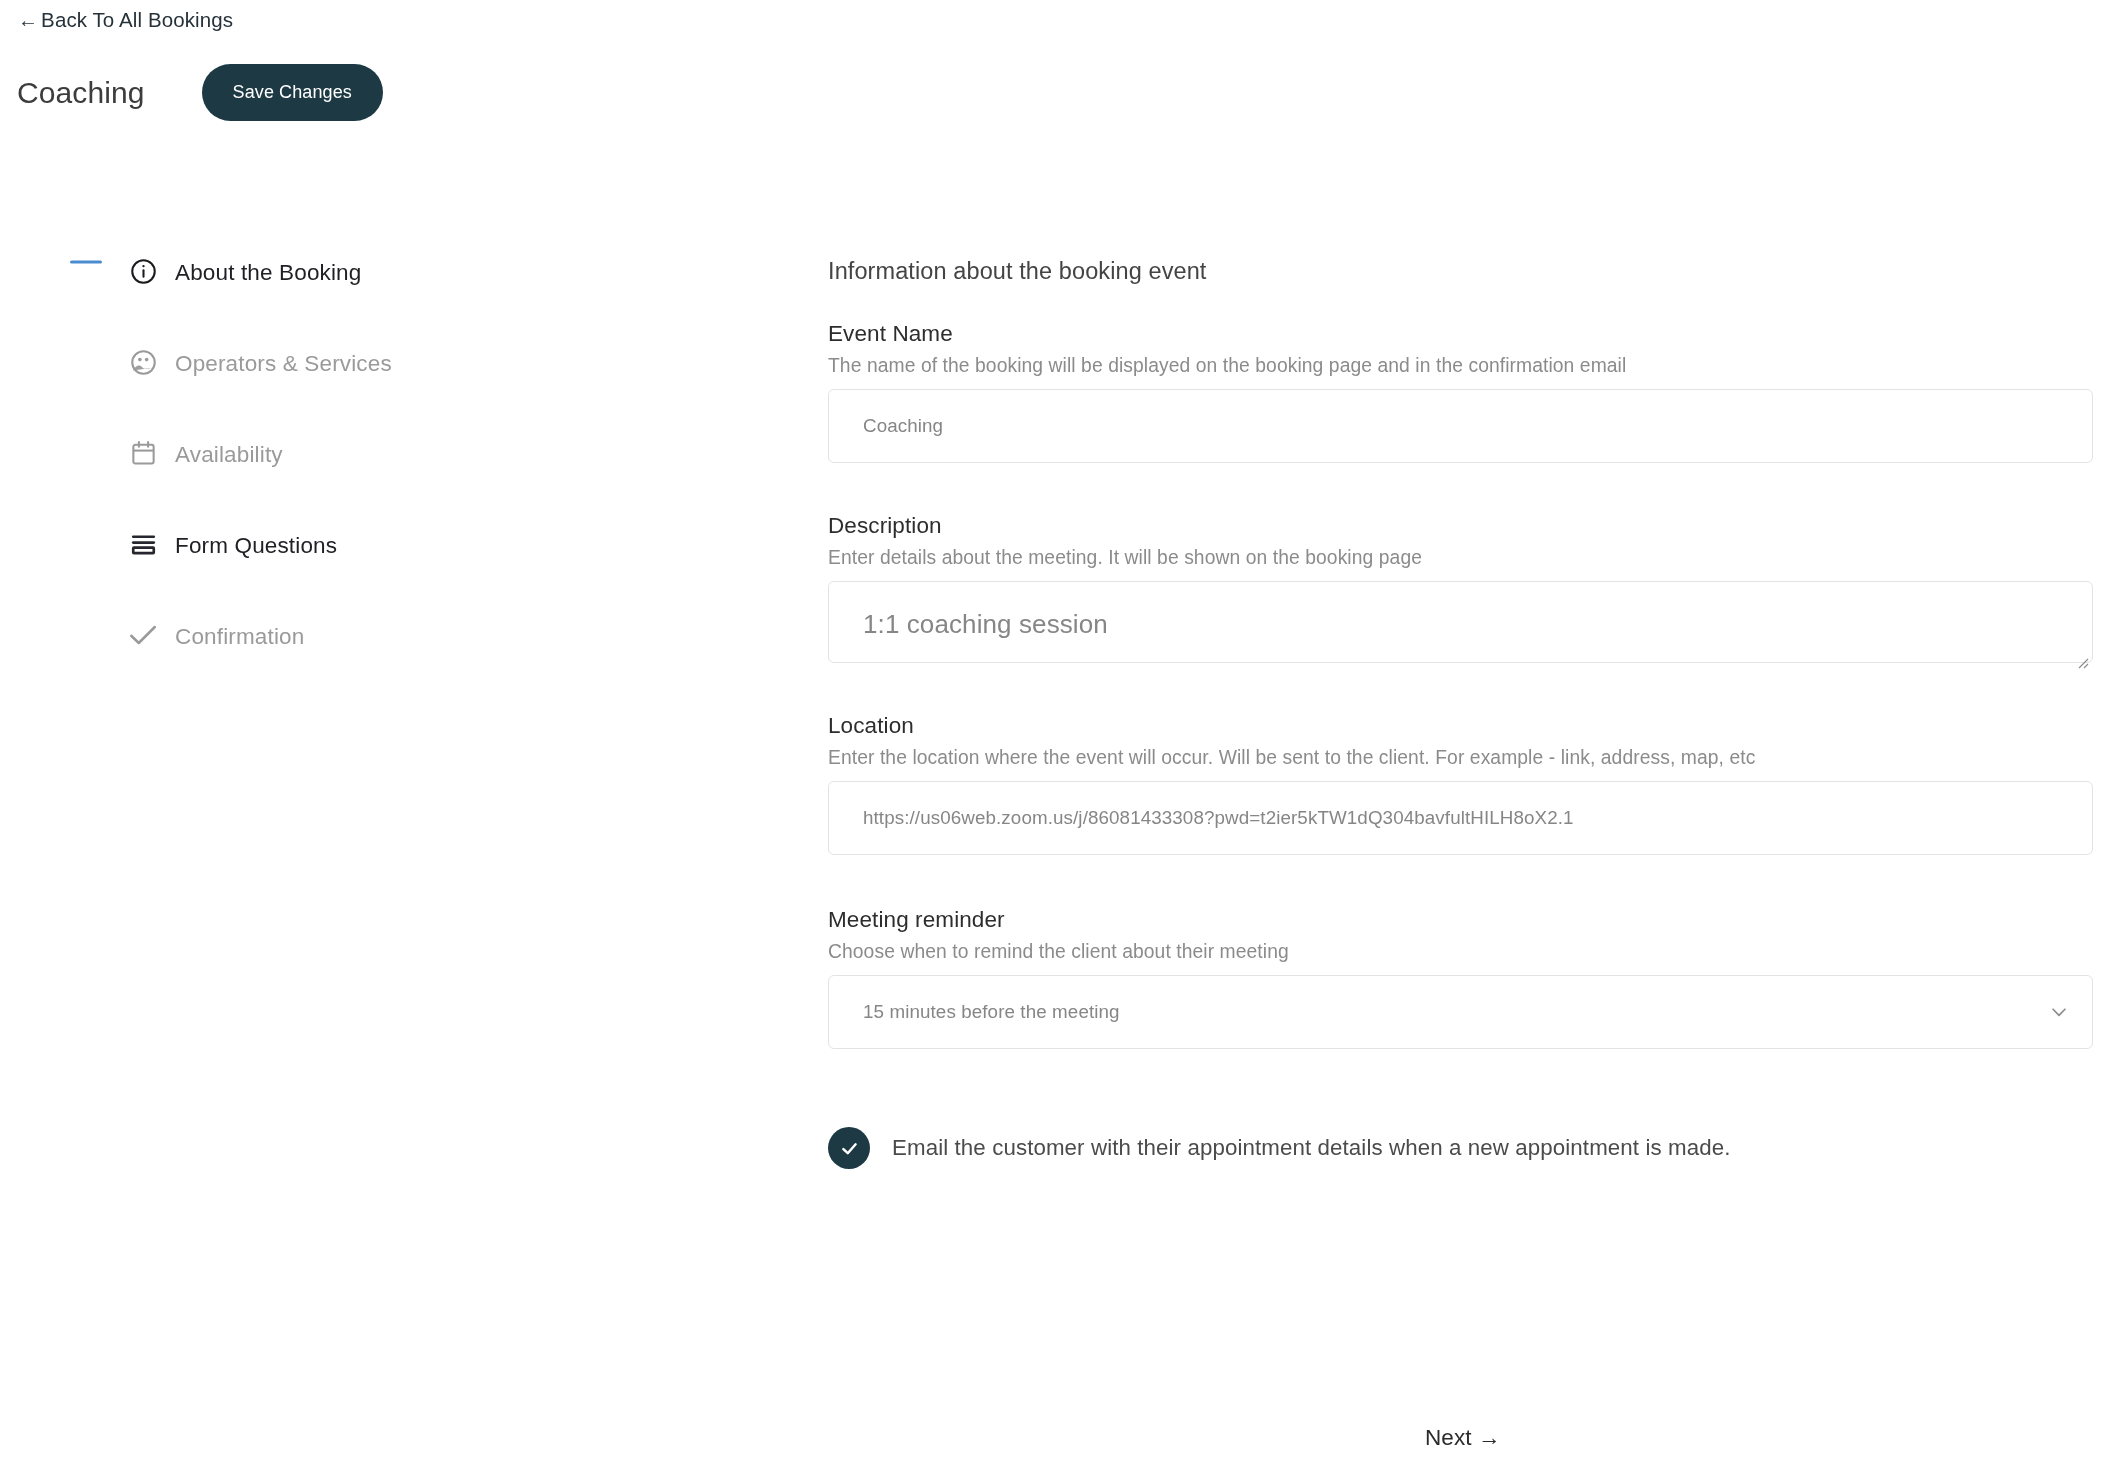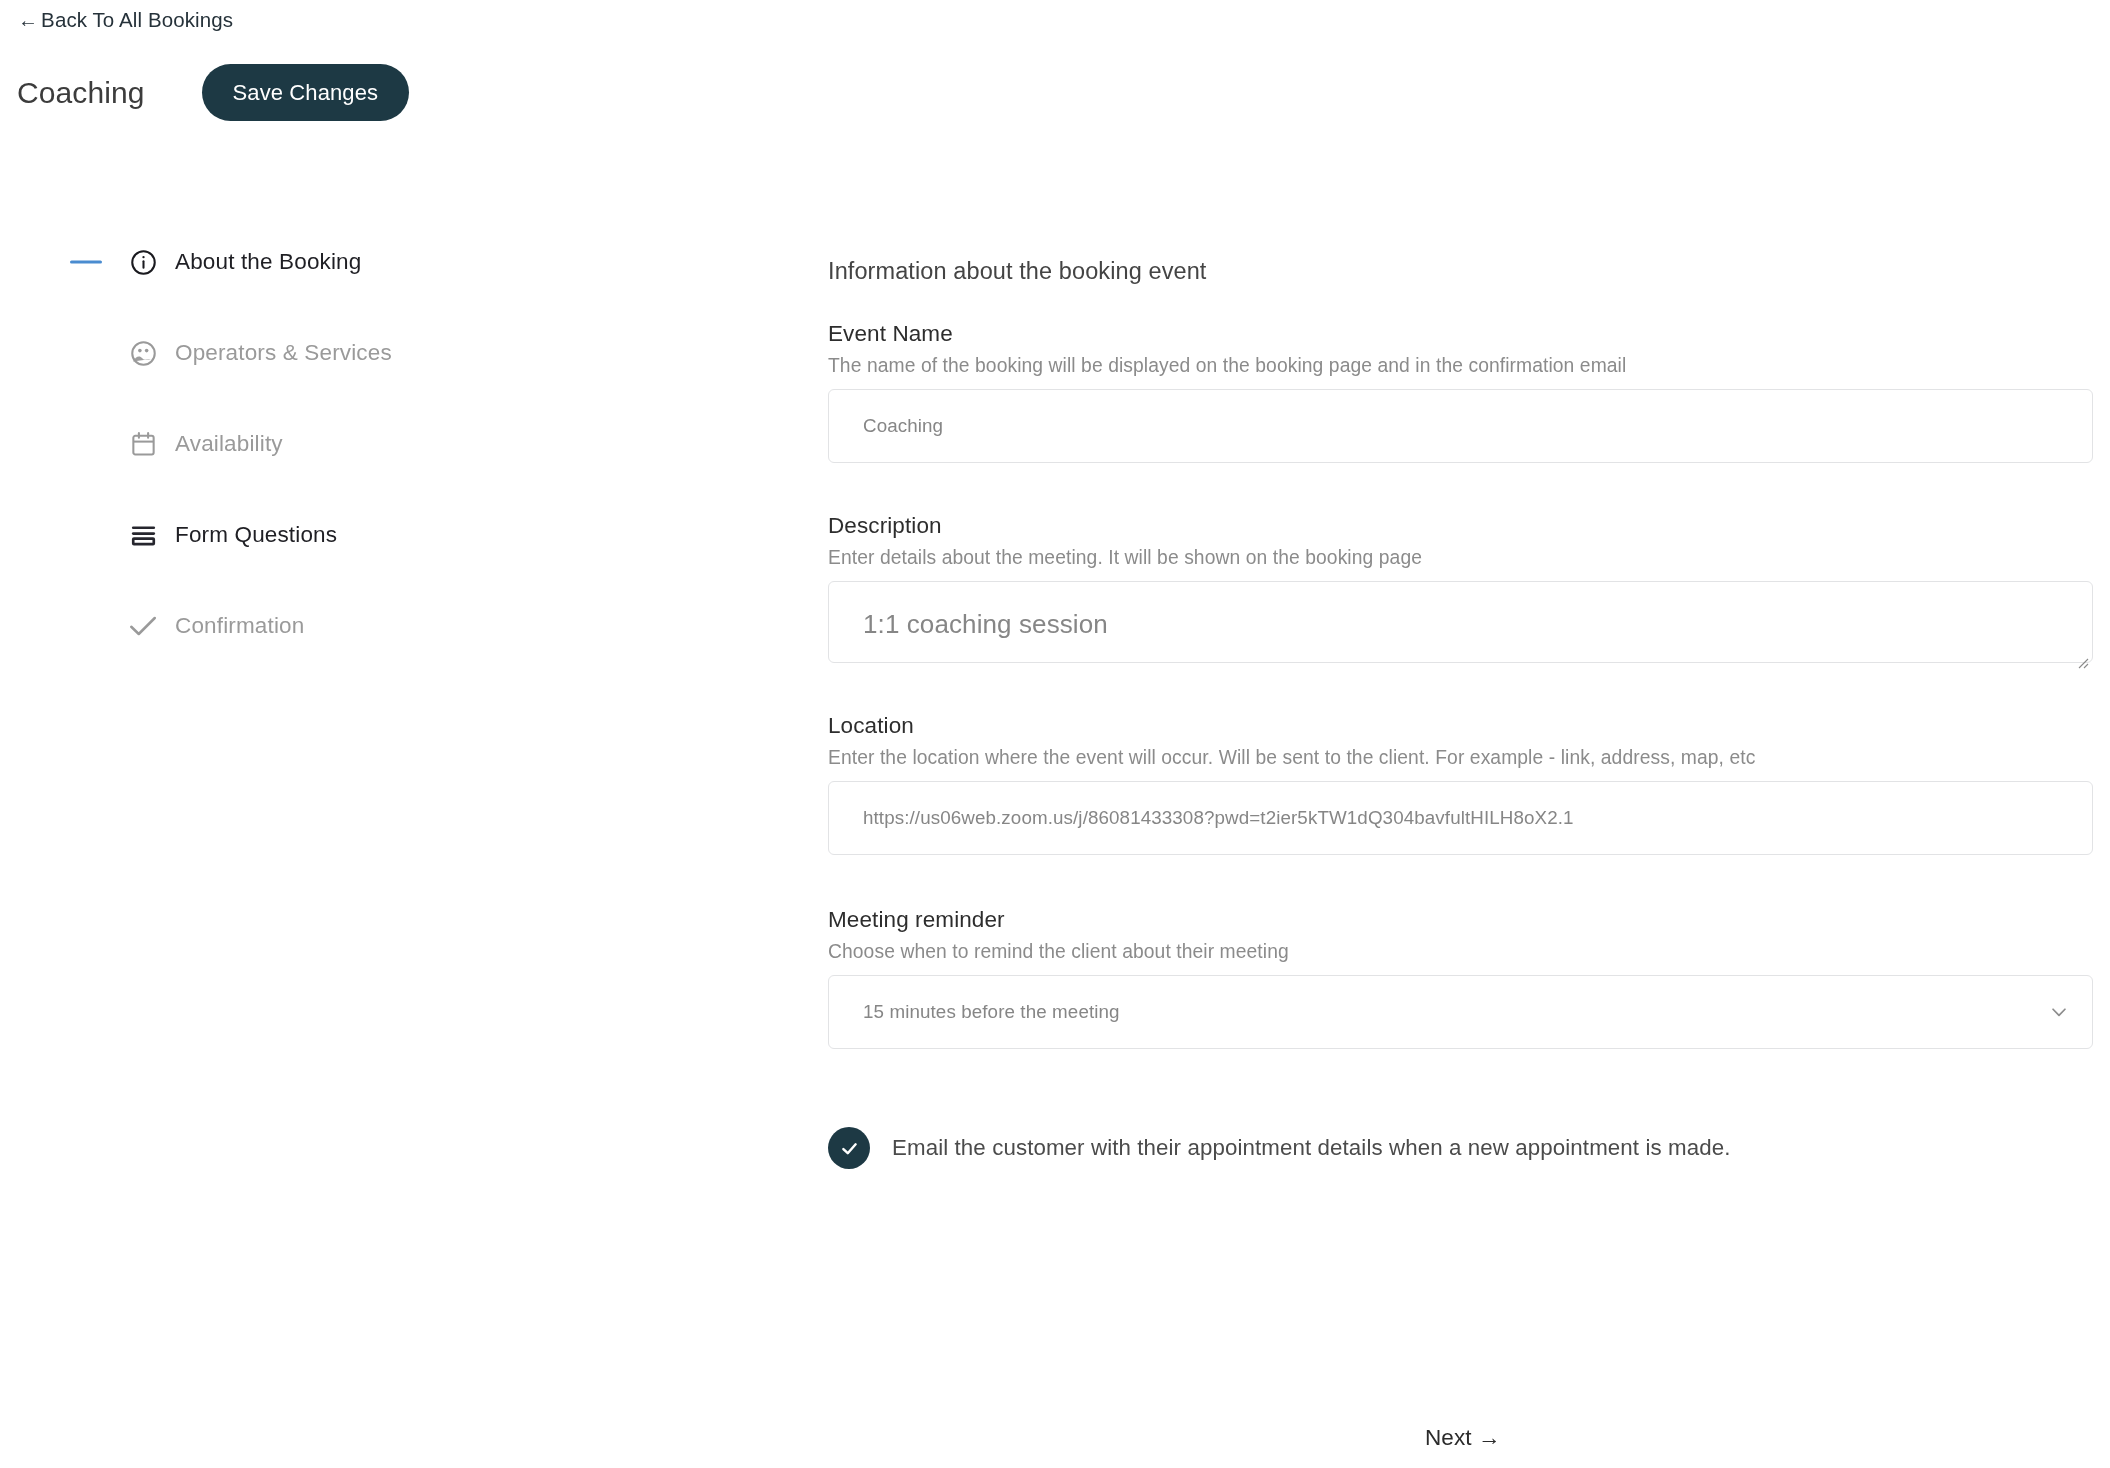--- a/index.html
+++ b/index.html
@@ -49,40 +49,40 @@
     line-height: 1;
     margin-right: 57px;
   }
   .save-btn {
     background: #1d3944;
     color: #ffffff;
     border: none;
     border-radius: 999px;
     padding: 0 31px;
     height: 57px;
-    font-size: 22px;
+    font-size: 18px;
     font-family: "Liberation Sans", sans-serif;
     letter-spacing: 0.1px;
     cursor: pointer;
     display: flex;
     align-items: center;
     justify-content: center;
   }
 
   
   .sidebar {
     position: absolute;
     left: 0;
     top: 238px;
     width: 760px;
   }
   .nav-item {
     position: relative;
     display: flex;
-    align-items: center;
+    align-items: flex-end;
     height: 48px;
     margin-bottom: 43px;
     padding-left: 128px;
     cursor: pointer;
   }
   .nav-item .rail {
     position: absolute;
     left: 70px;
     top: 50%;
     width: 32px;

